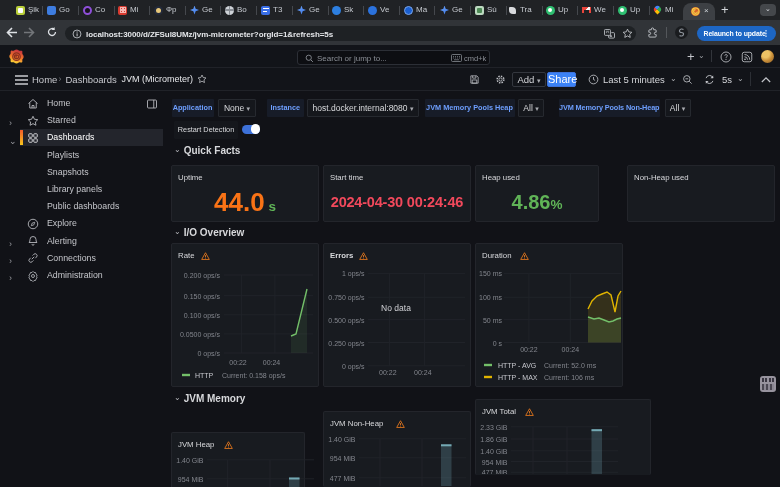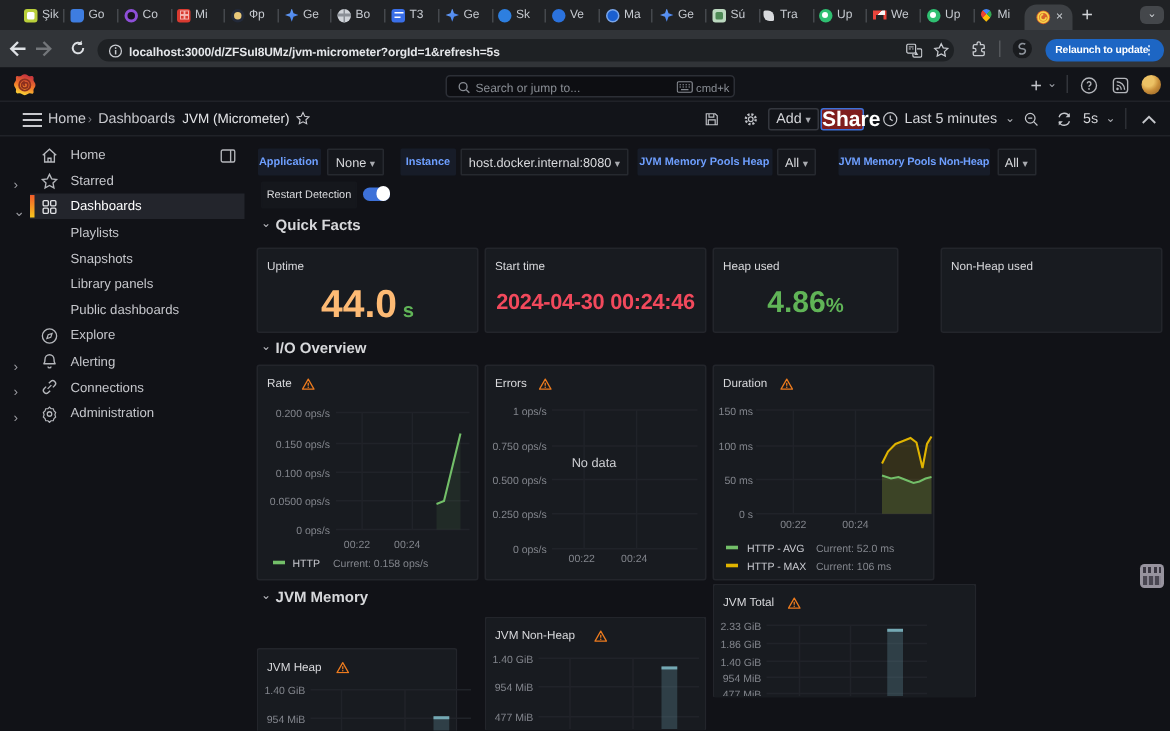--- a/index.html
+++ b/index.html
@@ -224,21 +224,21 @@
         <path d="M12 2.5l2.9 6 6.6.9-4.8 4.6 1.2 6.5-5.9-3.2-5.9 3.2 1.2-6.5L2.5 9.4l6.6-.9z" stroke="#c8c9ce" stroke-width="1.8" fill="none"></path>
       </svg>
     <svg class="abs" style="left:469px;top:5.5px" width="11" height="11" viewBox="0 0 24 24">
         <path d="M4 4h13l3 3v13H4z M8 4v5h7V4 M7 13h10v7H7z" stroke="#bfc1c6" stroke-width="1.7" fill="none"></path>
       </svg>
     <svg class="abs" style="left:495px;top:5.5px" width="11" height="11" viewBox="0 0 24 24">
         <circle cx="12" cy="12" r="3.4" stroke="#bfc1c6" stroke-width="1.8" fill="none"></circle>
         <circle cx="12" cy="12" r="7.2" stroke="#bfc1c6" stroke-width="3.4" fill="none" stroke-dasharray="3.1 2.55"></circle>
       </svg>
     <span class="gbtn" style="left:512px;width:34px;font-size:9.5px">Add <span style="font-size:7px;color:#a9abb0">▾</span></span>
-    <span class="gbtn" style="left:547px;width:29px;background:#7f1d1d;border-color:#3d71d9;color:#fff;font-weight:700;font-size:14px">Share</span>
+    <span class="gbtn" style="left:547px;width:29px;background:#3b82f6;border-color:#3d71d9;color:#fff;font-weight:400;font-size:11px">Share</span>
     <svg class="abs" style="left:588px;top:6px" width="11" height="11" viewBox="0 0 24 24">
         <circle cx="12" cy="12" r="9.5" stroke="#c4c6cb" stroke-width="1.8" fill="none"></circle>
         <path d="M12 6.5V12l3.5 2" stroke="#c4c6cb" stroke-width="1.8" fill="none"></path>
       </svg>
     <span class="abs" style="left:603px;top:6px;color:#d5d6da;font-size:9.5px">Last 5 minutes</span>
     <span class="abs" style="left:670px;top:6px;color:#a9abb0;font-size:8px">⌄</span>
     <svg class="abs" style="left:682px;top:6px" width="11" height="11" viewBox="0 0 24 24">
         <circle cx="10.5" cy="10.5" r="7" stroke="#c4c6cb" stroke-width="1.8" fill="none"></circle>
         <path d="M7.5 10.5h6M15.8 15.8 21 21" stroke="#c4c6cb" stroke-width="1.8"></path>
       </svg>
@@ -338,21 +338,21 @@
   <span class="vval" style="left:518px;top:99px;width:26px">All&nbsp;<span style="font-size:7px;color:#a9abb0">▾</span></span>
   <span class="vval" style="left:664.5px;top:99px;width:26px">All&nbsp;<span style="font-size:7px;color:#a9abb0">▾</span></span>
   <span class="vval" style="left:174px;top:120.5px;width:64px;background:#15171c;border-color:#15171c;font-size:7.3px">Restart Detection</span>
   <span class="abs" style="left:242px;top:124.6px;width:18px;height:9px;background:#3d71d9;border-radius:5px"></span>
   <span class="abs" style="left:250.5px;top:124.3px;width:9.4px;height:9.4px;background:#fff;border-radius:50%"></span>
   <span class="shead" style="left:174px;top:145px"><span class="ch">⌄</span>Quick Facts</span>
   <span class="shead" style="left:174px;top:227px"><span class="ch">⌄</span>I/O Overview</span>
   <span class="shead" style="left:174px;top:393px"><span class="ch">⌄</span>JVM Memory</span>
   <div class="panel" style="left:171px;top:165px;width:148px;height:57px">
   <span class="ptitle">Uptime</span>
-  <div class="statval" style="top:19px;height:34px;line-height:34px"><span style="font-size:26px;color:#fdba74">44.0</span><span style="font-size:13.5px;color:#60b457"> s</span></div>
+  <div class="statval" style="top:19px;height:34px;line-height:34px"><span style="font-size:26px;color:#f97316">44.0</span><span style="font-size:13.5px;color:#60b457"> s</span></div>
 </div>
   <div class="panel" style="left:323px;top:165px;width:148px;height:57px">
   <span class="ptitle">Start time</span>
   <div class="statval" style="top:19px;height:34px;line-height:34px"><span style="font-size:14.5px;font-weight:700;color:#f2495c;letter-spacing:-0.2px">2024-04-30 00:24:46</span></div>
 </div>
   <div class="panel" style="left:475px;top:165px;width:124px;height:57px">
   <span class="ptitle">Heap used</span>
   <div class="statval" style="top:19px;height:34px;line-height:34px"><span style="font-size:20px;color:#60b457">4.86</span><span style="font-size:13.5px;color:#60b457">%</span></div>
 </div>
   <div class="panel" style="left:627px;top:165px;width:148px;height:57px">
@@ -381,21 +381,21 @@
           <text x="66" y="121" font-size="7" fill="#83868d" text-anchor="middle">00:22</text>
           <text x="99.5" y="121" font-size="7" fill="#83868d" text-anchor="middle">00:24</text>
           <polygon points="119,92 124,90 135,45 135,109 119,109" fill="rgba(115,191,105,0.10)"></polygon>
           <polyline points="119,92 124,90 135,45" stroke="#73bf69" stroke-width="1.4" fill="none"></polyline>
           <line x1="10" y1="131" x2="18" y2="131" stroke="#73bf69" stroke-width="2.4"></line>
           <text x="23" y="134" font-size="7" fill="#c9cad0">HTTP</text>
           <text x="50" y="134" font-size="7" fill="#83868d">Current: 0.158 ops/s</text>
         </svg>
 </div>
   <div class="panel" style="left:323px;top:243px;width:148px;height:144px">
-  <span class="ptitle" style="font-weight:400">Errors</span>
+  <span class="ptitle" style="font-weight:700">Errors</span>
         <svg class="abs" style="left:35px;top:8.3px" width="9" height="8" viewBox="0 0 24 22">
           <path d="M12 2 22.5 20.5 H1.5 Z" stroke="#ec7b1e" stroke-width="2.3" fill="none" stroke-linejoin="round"></path>
           <path d="M12 8.5v5.5" stroke="#ec7b1e" stroke-width="2.4"></path>
           <circle cx="12" cy="16.8" r="1.4" fill="#ec7b1e"></circle>
         </svg>
   <svg class="abs" style="left:0;top:0" width="146" height="142" viewBox="0 0 146 142">
           <line x1="44" y1="29.4" x2="141" y2="29.4" stroke="#202329" stroke-width="1"></line>
           <text x="40.5" y="32.4" font-size="7" fill="#83868d" text-anchor="end">1 ops/s</text>
           <line x1="44" y1="53.3" x2="141" y2="53.3" stroke="#202329" stroke-width="1"></line>
           <text x="40.5" y="56.3" font-size="7" fill="#83868d" text-anchor="end">0.750 ops/s</text>
@@ -477,21 +477,21 @@
           <line x1="35" y1="45.8" x2="142" y2="45.8" stroke="#202329" stroke-width="1"></line>
           <text x="31.5" y="48.8" font-size="7" fill="#83868d" text-anchor="end">954 MiB</text>
           <line x1="35" y1="65.8" x2="142" y2="65.8" stroke="#202329" stroke-width="1"></line>
           <text x="31.5" y="68.8" font-size="7" fill="#83868d" text-anchor="end">477 MiB</text>
           <line x1="56" y1="26.8" x2="56" y2="74" stroke="#202329" stroke-width="1"></line>
           <line x1="98" y1="26.8" x2="98" y2="74" stroke="#202329" stroke-width="1"></line>
           <rect x="117" y="32.3" width="10.5" height="41.7" fill="rgba(111,163,178,0.27)"></rect>
           <rect x="117" y="32.3" width="10.5" height="2" fill="#74a9b4"></rect>
         </svg>
 </div>
-  <div class="panel" style="left:475px;top:389px;width:176px;height:76px;border-bottom:none">
+  <div class="panel" style="left:475px;top:399px;width:176px;height:76px;border-bottom:none">
   <span class="ptitle" style="font-weight:500">JVM Total</span>
         <svg class="abs" style="left:49px;top:8.3px" width="9" height="8" viewBox="0 0 24 22">
           <path d="M12 2 22.5 20.5 H1.5 Z" stroke="#ec7b1e" stroke-width="2.3" fill="none" stroke-linejoin="round"></path>
           <path d="M12 8.5v5.5" stroke="#ec7b1e" stroke-width="2.4"></path>
           <circle cx="12" cy="16.8" r="1.4" fill="#ec7b1e"></circle>
         </svg>
   <svg class="abs" style="left:0;top:0" width="146" height="74" viewBox="0 0 146 74">
           <line x1="35" y1="26.8" x2="142" y2="26.8" stroke="#202329" stroke-width="1"></line>
           <text x="31.5" y="29.8" font-size="7" fill="#83868d" text-anchor="end">2.33 GiB</text>
           <line x1="35" y1="39" x2="142" y2="39" stroke="#202329" stroke-width="1"></line>

